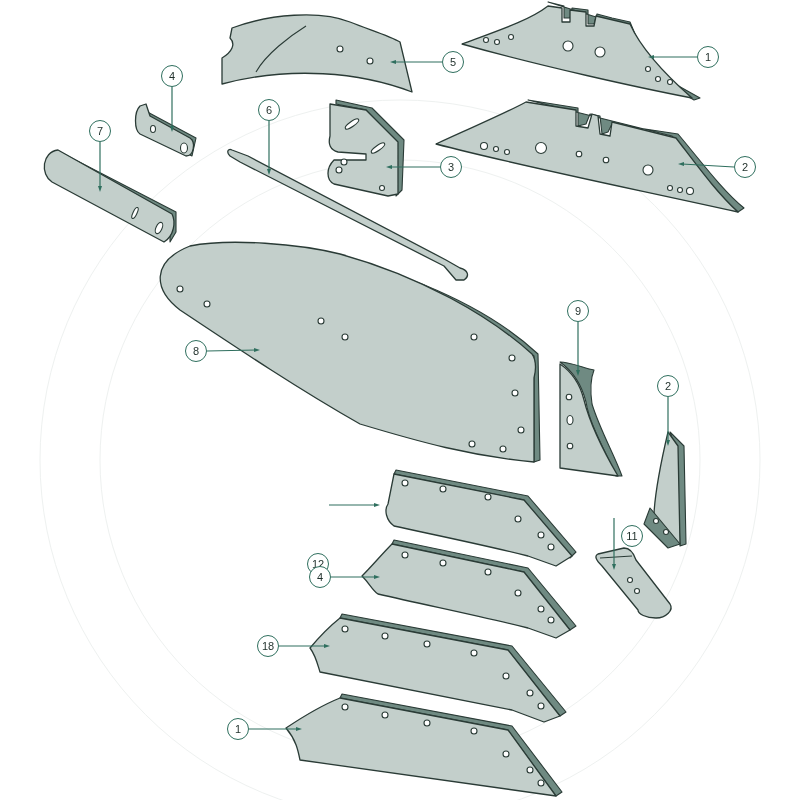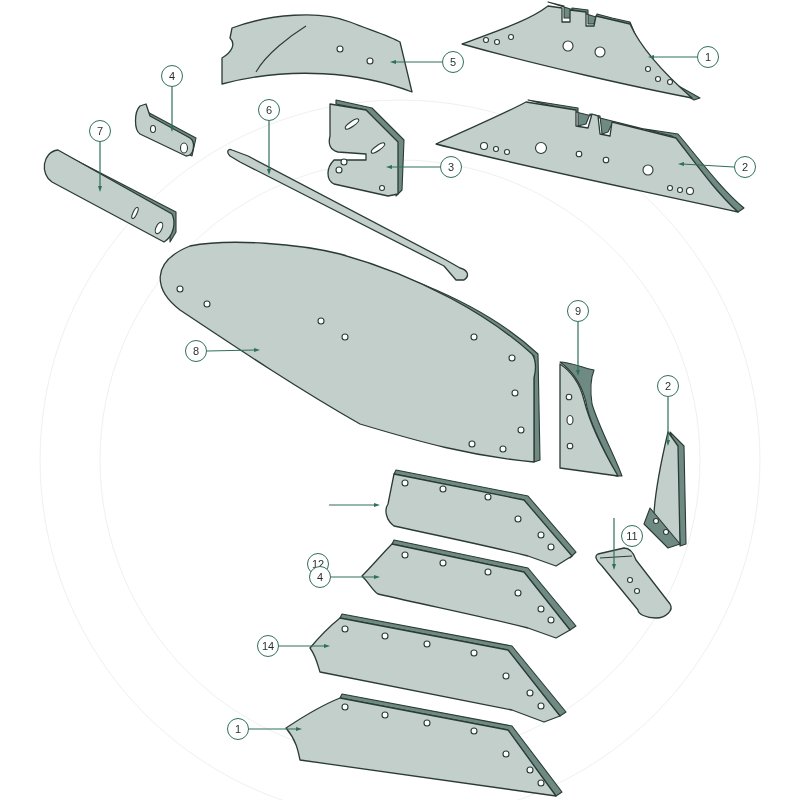--- a/index.html
+++ b/index.html
@@ -213,15 +213,15 @@
 <div class="callout" style="left:172px;top:76px;">4</div>
 <div class="callout" style="left:453px;top:62px;">5</div>
 <div class="callout" style="left:269px;top:110px;">6</div>
 <div class="callout" style="left:100px;top:131px;">7</div>
 <div class="callout" style="left:196px;top:351px;">8</div>
 <div class="callout" style="left:578px;top:311px;">9</div>
 <div class="callout" style="left:668px;top:386px;">2</div>
 <div class="callout" style="left:632px;top:507px;margin-top:18px;">11</div>
 <div class="callout" style="left:318px;top:505px;margin-top:48px;">12</div>
 <div class="callout" style="left:320px;top:577px;">4</div>
-<div class="callout" style="left:268px;top:646px;">14</div>
+<div class="callout" style="left:268px;top:646px;">18</div>
 <div class="callout" style="left:238px;top:729px;">1</div>
 </div>
 
 </body></html>

